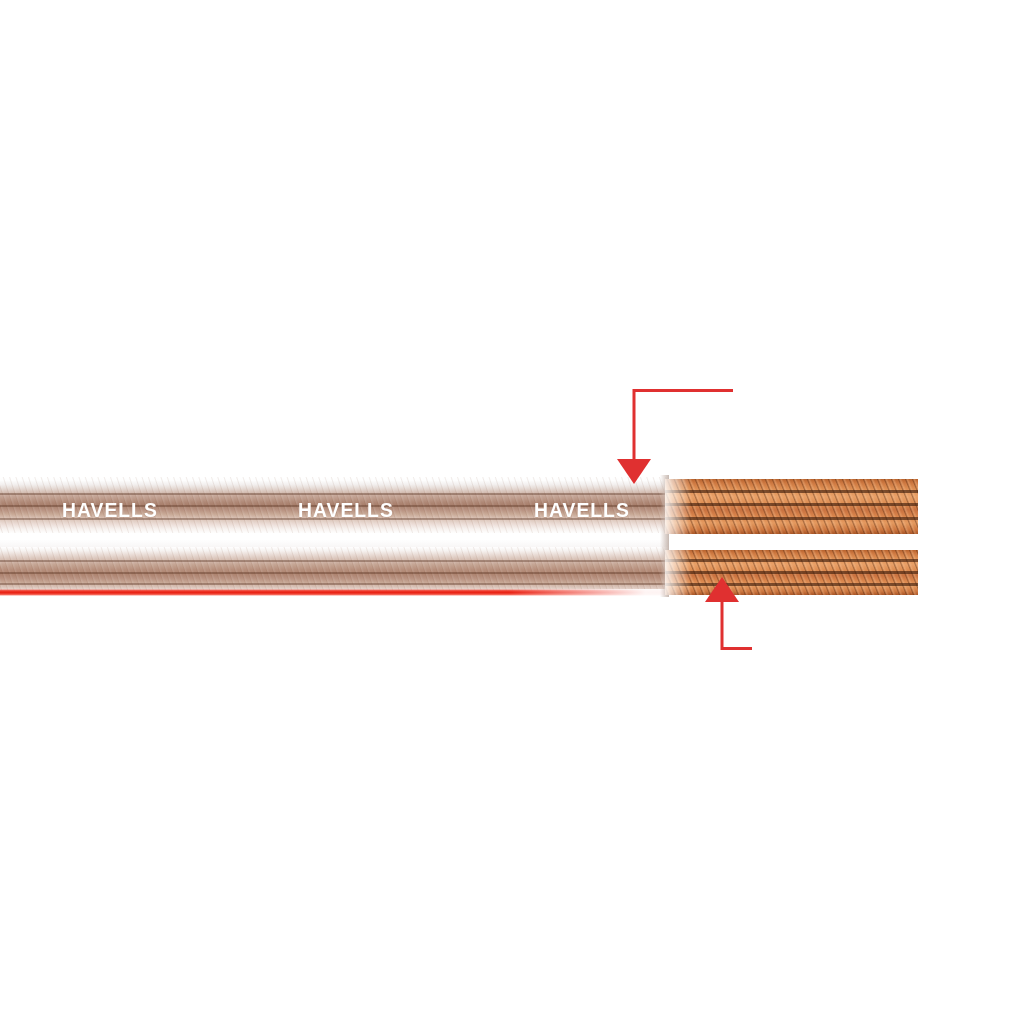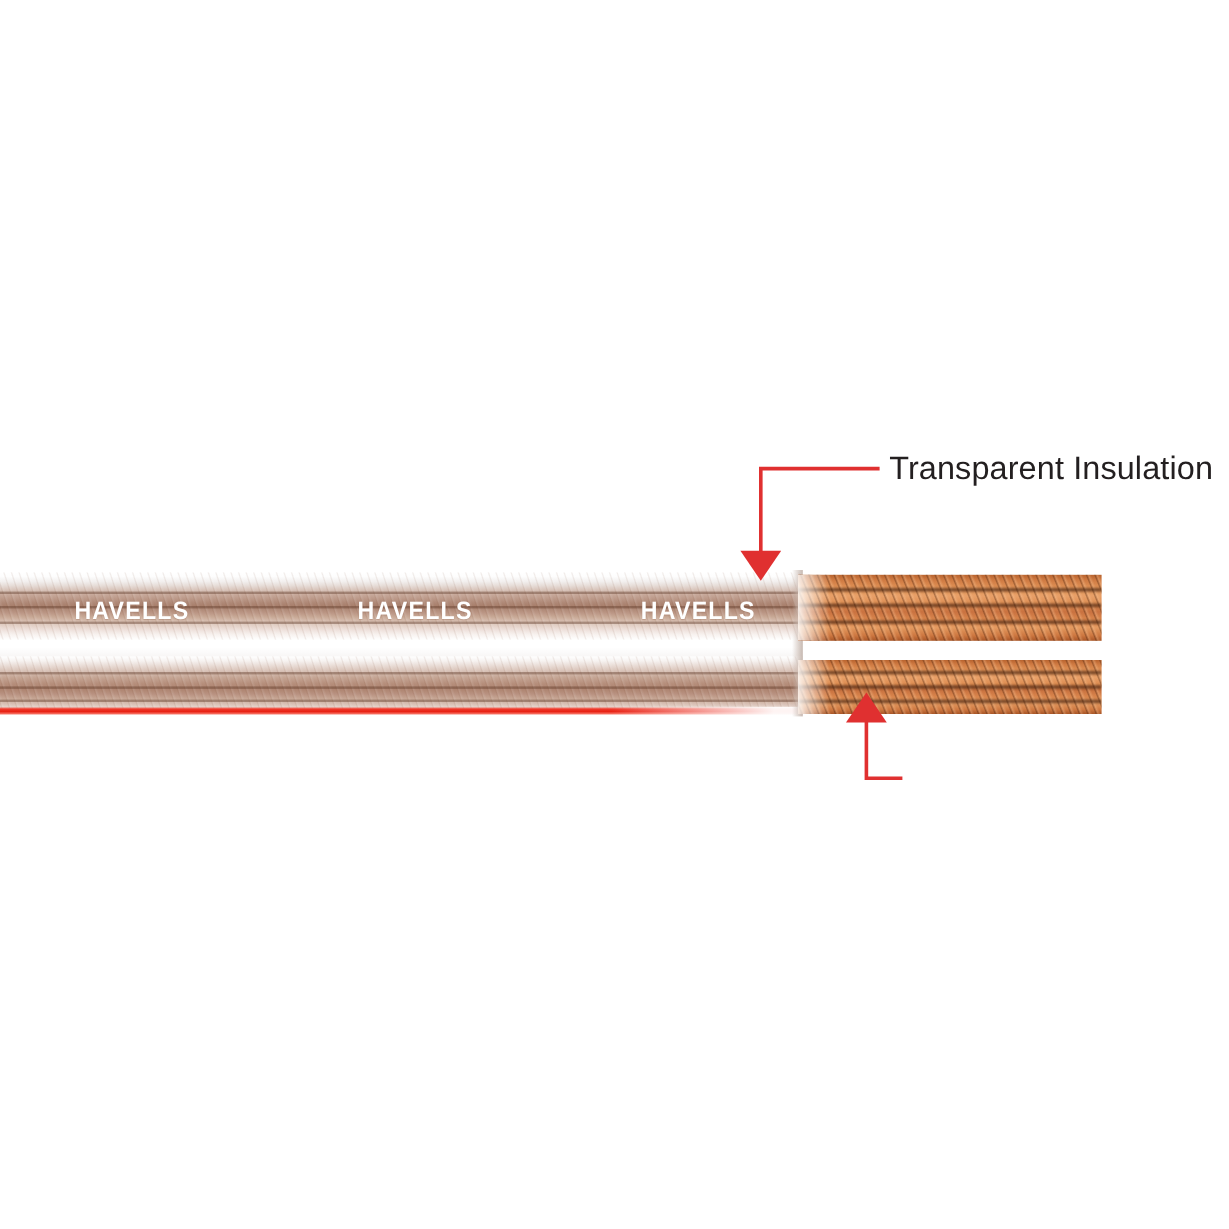--- a/index.html
+++ b/index.html
@@ -347,16 +347,15 @@
       <path d="M 733 390.5 L 634 390.5 L 634 464" fill="none" stroke="#e03030" stroke-width="3"></path>
       <polygon points="634,484 617,459 651,459" fill="#e03030"></polygon>
     </g>
 
     <g>
       <path d="M 752 648.5 L 722 648.5 L 722 598" fill="none" stroke="#e03030" stroke-width="3"></path>
       <polygon points="722,577 705,602 739,602" fill="#e03030"></polygon>
     </g>
   </svg>
 
-  <div id="label-transparent-insulation" class="callout-label">Transparent Insulation</div>
 
 
 </div>
 
 </body></html>

